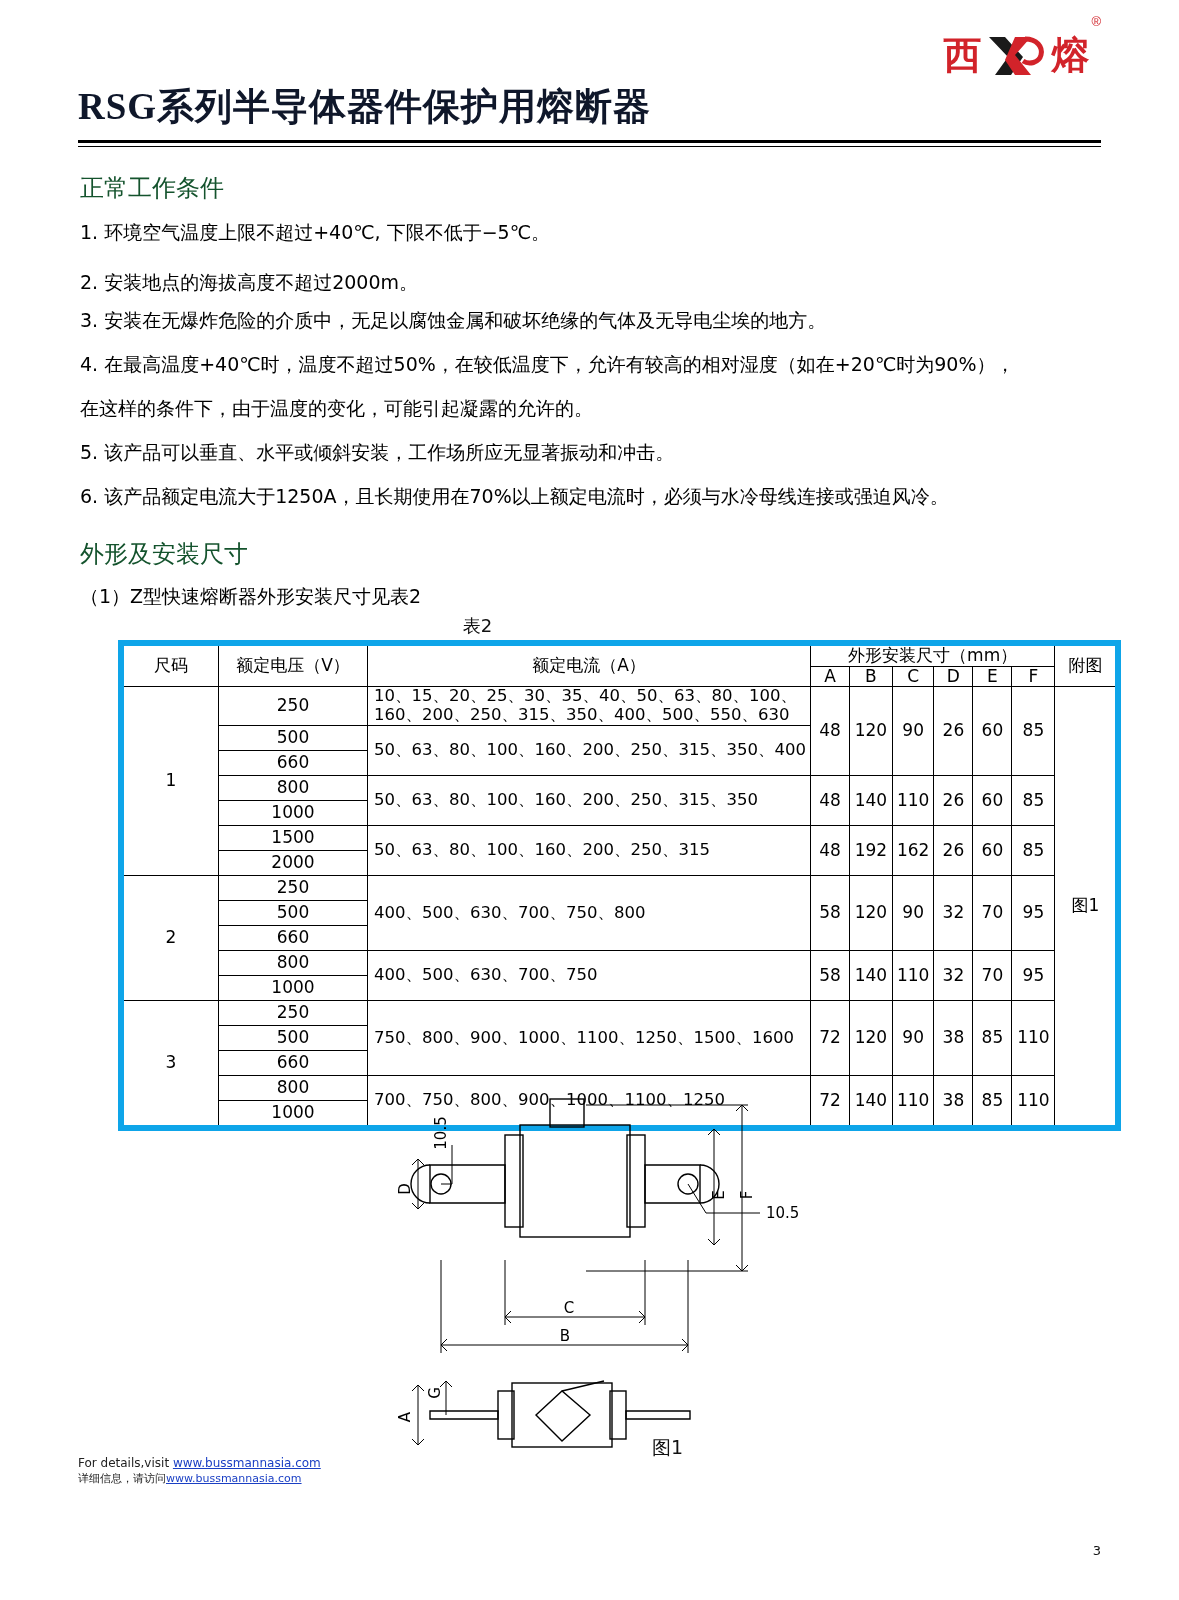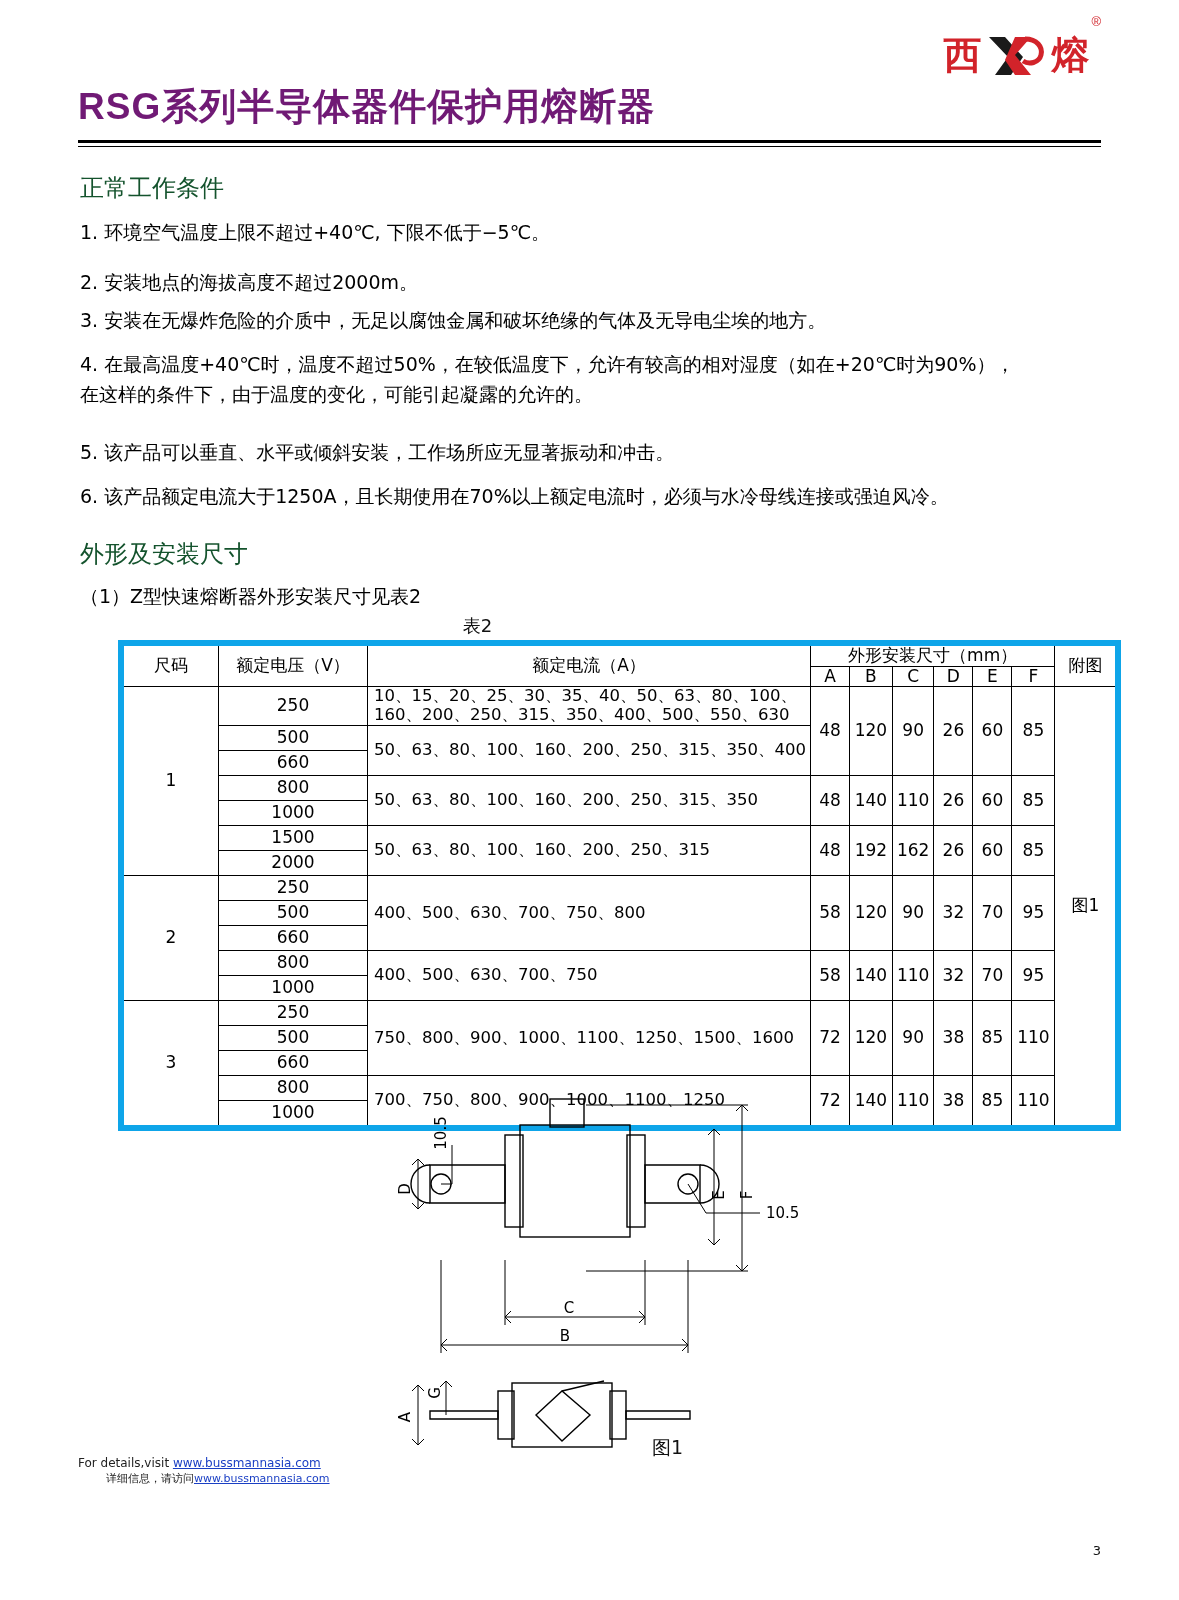--- a/index.html
+++ b/index.html
@@ -62,22 +62,22 @@
     align-self: flex-start;
   }
 
   .title {
     position: absolute;
     top: 82px;
     left: 78px;
     font-size: 37px;
     font-weight: bold;
     letter-spacing: 1px;
-    color: #701a75;
-    font-family: Liberation Sans, sans-serif;
+    color: #0f172a;
+    font-family: Liberation Serif, serif;
   }
   .title-rule {
     position: absolute;
     top: 140px;
     left: 78px;
     width: 1023px;
     border-top: 3px solid #000;
     border-bottom: 1px solid #000;
     height: 3px;
   }
@@ -163,21 +163,21 @@
     top: 1456px;
     font-size: 12px;
     color: #222;
     font-family: "DejaVu Sans", sans-serif;
     line-height: 15px;
   }
   .footer a, .footer .link {
     color: #1a3fc4;
     text-decoration: underline;
   }
-  .footer .line2 { font-size: 11px; margin-left: 28px; }
+  .footer .line2 { font-size: 11px; }
   .pageno {
     position: absolute;
     right: 78px;
     top: 1543px;
     font-size: 13px;
     font-family: "DejaVu Sans", sans-serif;
   }
 </style>
 </head>
 <body>
@@ -199,21 +199,21 @@
 
   <div class="title">RSG系列半导体器件保护用熔断器</div>
   <div class="title-rule"></div>
 
   <div class="sec-head" style="top:172px;">正常工作条件</div>
 
   <div class="body-text" style="top:218px;">1. 环境空气温度上限不超过+40℃, 下限不低于−5℃。</div>
   <div class="body-text" style="top:262px;margin-top:6px;">2. 安装地点的海拔高度不超过2000m。</div>
   <div class="body-text" style="top:306px;">3. 安装在无爆炸危险的介质中，无足以腐蚀金属和破坏绝缘的气体及无导电尘埃的地方。</div>
   <div class="body-text" style="top:350px;">4. 在最高温度+40℃时，温度不超过50%，在较低温度下，允许有较高的相对湿度（如在+20℃时为90%），</div>
-  <div class="body-text" style="top:380px;">在这样的条件下，由于温度的变化，可能引起凝露的允许的。</div>
+  <div class="body-text" style="top:394px;">在这样的条件下，由于温度的变化，可能引起凝露的允许的。</div>
   <div class="body-text" style="top:438px;">5. 该产品可以垂直、水平或倾斜安装，工作场所应无显著振动和冲击。</div>
   <div class="body-text" style="top:482px;">6. 该产品额定电流大于1250A，且长期使用在70%以上额定电流时，必须与水冷母线连接或强迫风冷。</div>
 
   <div class="sec-head" style="top:538px;">外形及安装尺寸</div>
   <div class="body-text" style="top:582px;">（1）Z型快速熔断器外形安装尺寸见表2</div>
   <div class="tbl-caption" style="top:614px;">表2</div>
 
   <div class="tbl-wrap">
     <table class="spec">
       <thead>

